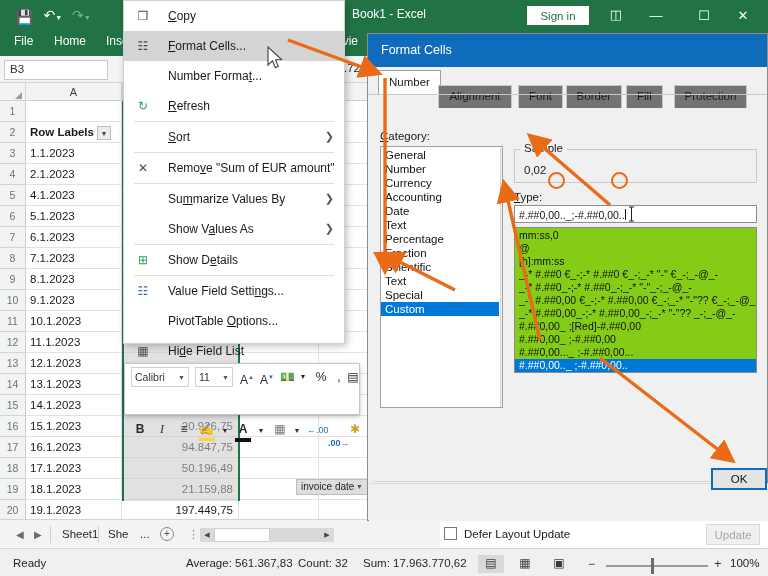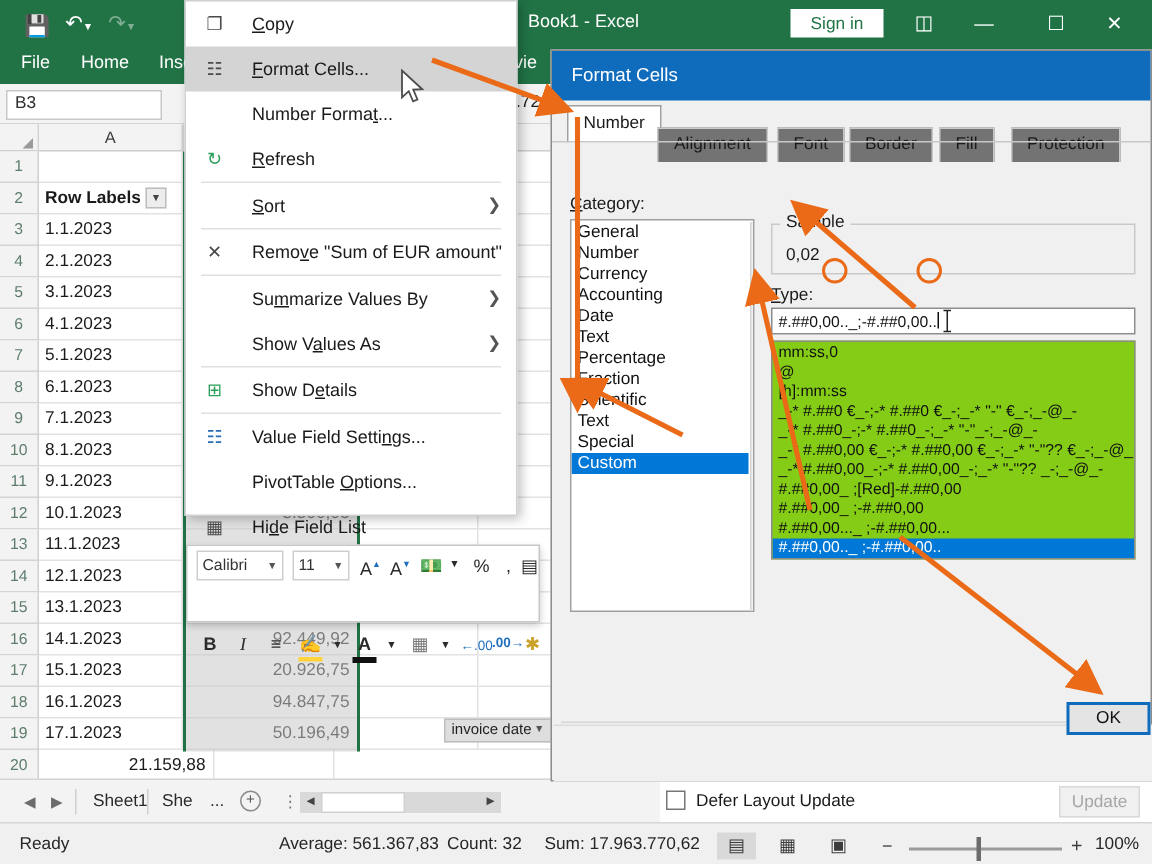--- a/index.html
+++ b/index.html
@@ -407,26 +407,20 @@
           <div class="gcellB gcellC"></div>
           <div class="gcellB gcellD"></div>
         </div>
         <div class="grow">
           <div class="gcellA">2.1.2023</div>
           <div class="gcellB"></div>
           <div class="gcellB gcellC"></div>
           <div class="gcellB gcellD"></div>
         </div>
         <div class="grow">
-          <div class="gcellA">3.1.2023</div>
-          <div class="gcellB"></div>
-          <div class="gcellB gcellC"></div>
-          <div class="gcellB gcellD"></div>
-        </div>
-        <div class="grow">
           <div class="gcellA">4.1.2023</div>
           <div class="gcellB"></div>
           <div class="gcellB gcellC"></div>
           <div class="gcellB gcellD"></div>
         </div>
         <div class="grow">
           <div class="gcellA">5.1.2023</div>
           <div class="gcellB"></div>
           <div class="gcellB gcellC"></div>
           <div class="gcellB gcellD"></div>
@@ -497,20 +491,21 @@
           <div class="gcellB gcellC"></div>
           <div class="gcellB gcellD"></div>
         </div>
         <div class="grow">
           <div class="gcellA">17.1.2023</div>
           <div class="gcellB">50.196,49</div>
           <div class="gcellB gcellC"></div>
           <div class="gcellB gcellD"></div>
         </div>
         <div class="grow">
+          <div class="gcellA">18.1.2023</div>
           <div class="gcellB">21.159,88</div>
           <div class="gcellB gcellC"></div>
           <div class="gcellB gcellD"></div>
         </div>
         <div class="grow">
           <div class="gcellA">19.1.2023</div>
           <div class="gcellB">197.449,75</div>
           <div class="gcellB gcellC"></div>
           <div class="gcellB gcellD"></div>
         </div>
@@ -559,21 +554,21 @@
       <div class="mt-ic" style="left:8px;width:14px;font-weight:bold;top:30px;"><span>B</span></div>
       <div class="mt-ic" style="left:30px;width:14px;font-style:italic;font-family:'Liberation Serif',serif;top:30px;"><span>I</span></div>
       <div class="mt-ic" style="left:52px;width:14px;top:30px;">≡</div>
       <div class="mt-ic" style="left:74px;width:16px;top:30px;color:#2a7bbf;border-bottom:3px solid #ffd43b;">✍</div>
       <div class="mt-ic" style="left:95px;width:10px;font-size:7px;top:32px;">▼</div>
       <div class="mt-ic" style="left:110px;width:16px;top:30px;font-weight:bold;border-bottom:4px solid #111;"><span>A</span></div>
       <div class="mt-ic" style="left:131px;width:10px;font-size:7px;top:32px;">▼</div>
       <div class="mt-ic" style="left:147px;width:16px;top:30px;color:#777;">▦</div>
       <div class="mt-ic" style="left:167px;width:10px;font-size:7px;top:32px;">▼</div>
       <div class="mt-ic" style="left:182px;width:18px;top:31px;font-size:9px;color:#1f6fbe;">←.00</div>
-      <div class="mt-ic" style="left:203px;width:18px;top:29px;font-size:9px;color:#1f6fbe;font-weight:bold;">.00→</div>
+      <div class="mt-ic" style="left:203px;width:18px;top:44px;font-size:9px;color:#1f6fbe;font-weight:bold;">.00→</div>
       <div class="mt-ic" style="left:223px;width:14px;top:30px;color:#c9a227;">✱</div>
     </div>
   </div>
 
   <div class="ctxmenu" id="ctxmenu">
       <div class="ctxitem">
         <span class="mi" style="color:#4a4a4a">❐</span>
         <span><u>C</u>opy</span>
       </div>
       <div class="ctxitem sel">

